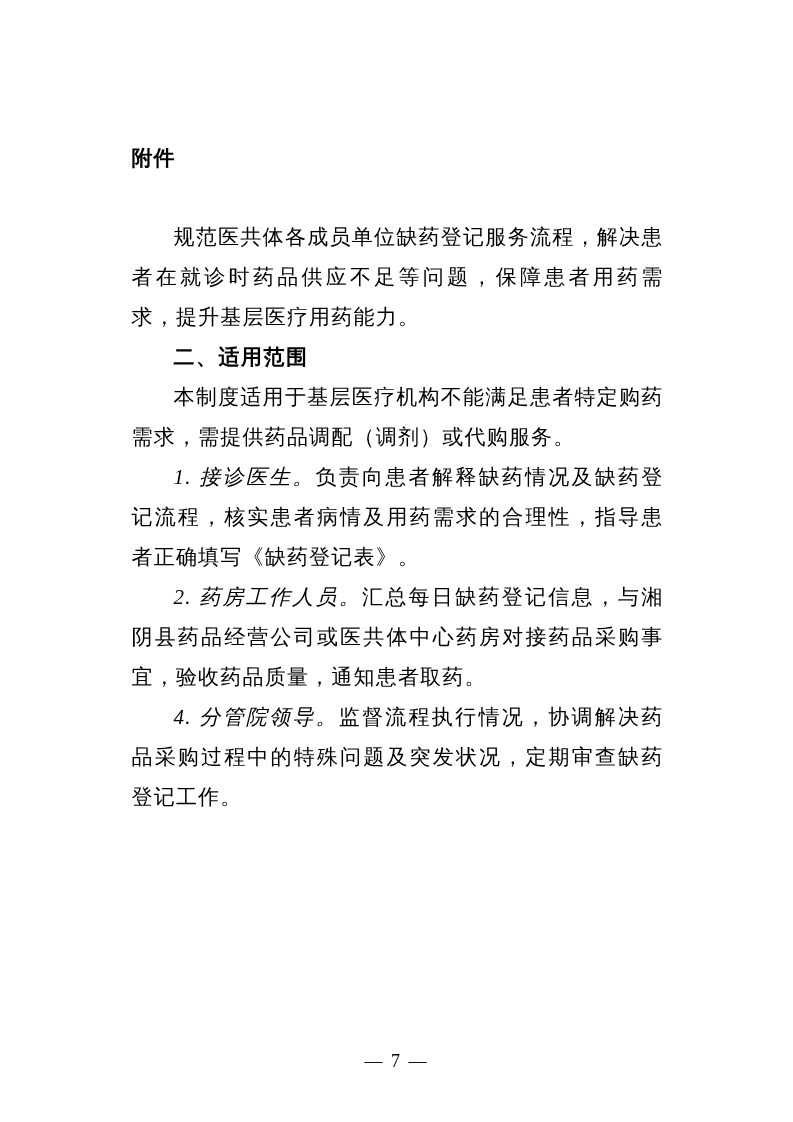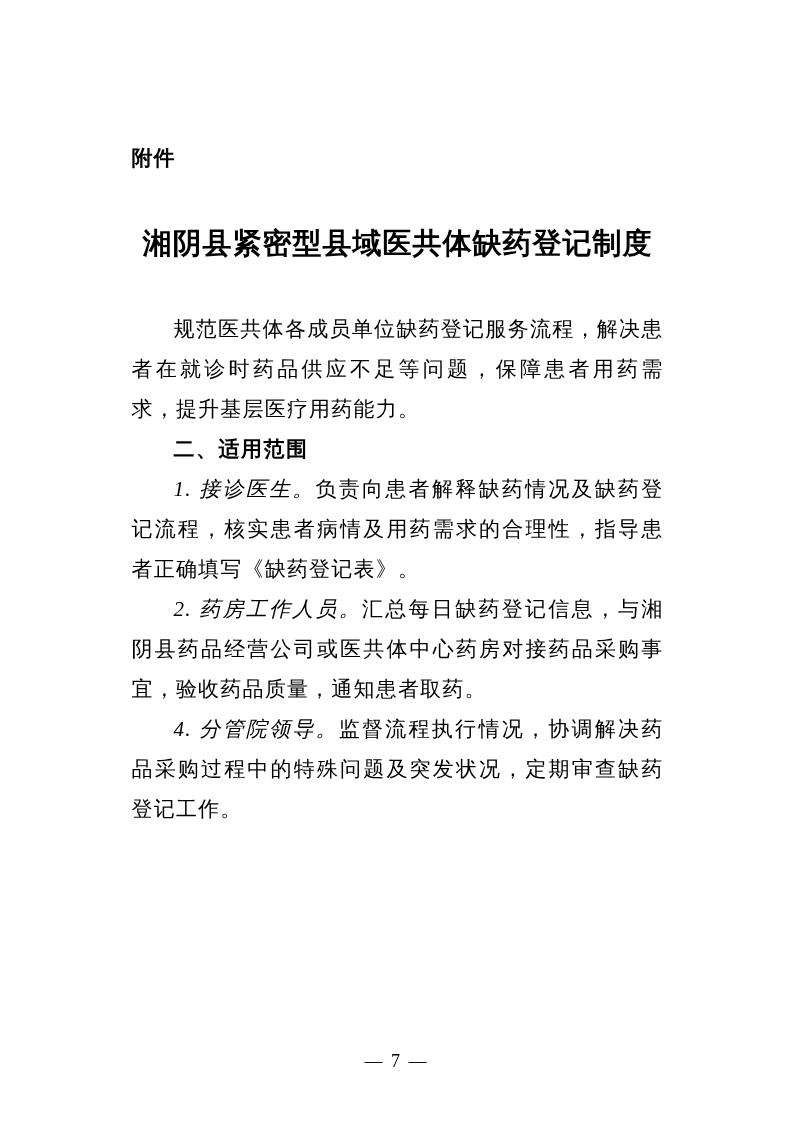--- a/index.html
+++ b/index.html
@@ -66,29 +66,29 @@
     color: #000000;
   }
 </style>
 </head>
 <body>
 
 <div class="page">
 
   <div class="attachment">附件</div>
 
-  <h1 class="doc-title">湘阴县紧密型县域医共体缺药登记制度</h1>
 
   <div class="doc-body">
 
 
     <p class="body-paragraph">规范医共体各成员单位缺药登记服务流程，解决患者在就诊时药品供应不足等问题，保障患者用药需求，提升基层医疗用药能力。</p>
 
     <p class="section-heading">二、适用范围</p>
 
+    <p class="body-paragraph">本制度适用于基层医疗机构不能满足患者特定购药需求，需提供药品调配（调剂）或代购服务。</p>
 
 
     <p class="body-paragraph"><span class="item-lead">1. 接诊医生。</span><span class="item-text">负责向患者解释缺药情况及缺药登记流程，核实患者病情及用药需求的合理性，指导患者正确填写《缺药登记表》。</span></p>
 
     <p class="body-paragraph"><span class="item-lead">2. 药房工作人员。</span><span class="item-text">汇总每日缺药登记信息，与湘阴县药品经营公司或医共体中心药房对接药品采购事宜，验收药品质量，通知患者取药。</span></p>
 
     <p class="body-paragraph"><span class="item-lead">4. 分管院领导。</span><span class="item-text">监督流程执行情况，协调解决药品采购过程中的特殊问题及突发状况，定期审查缺药登记工作。</span></p>
 
 
   </div>

